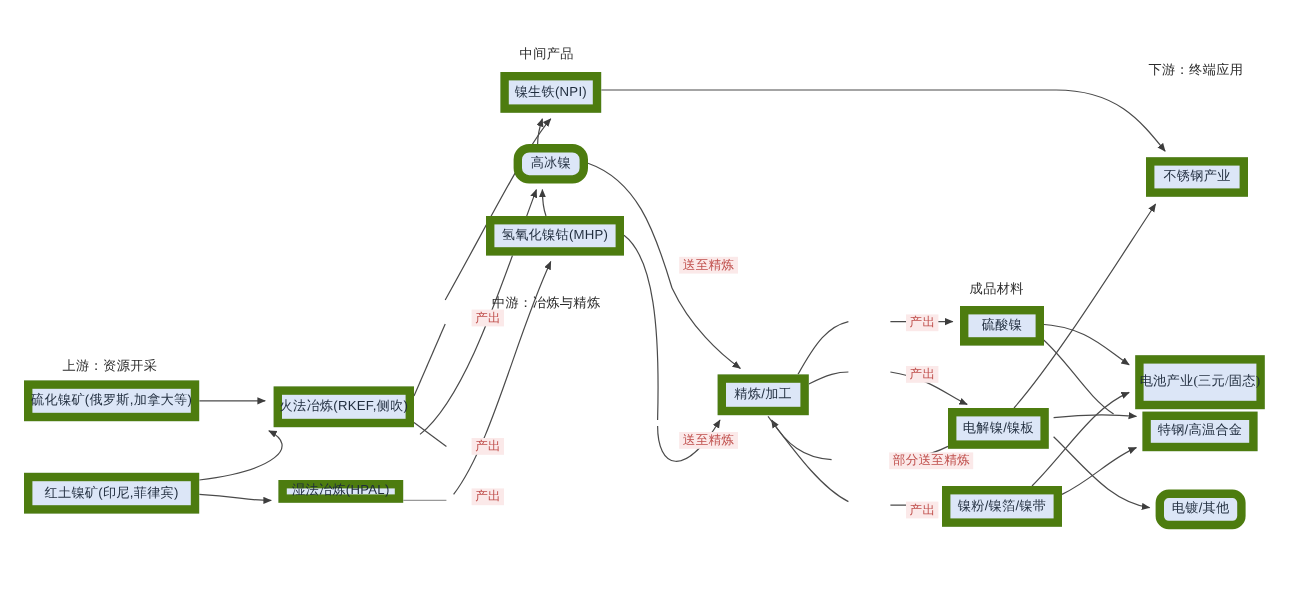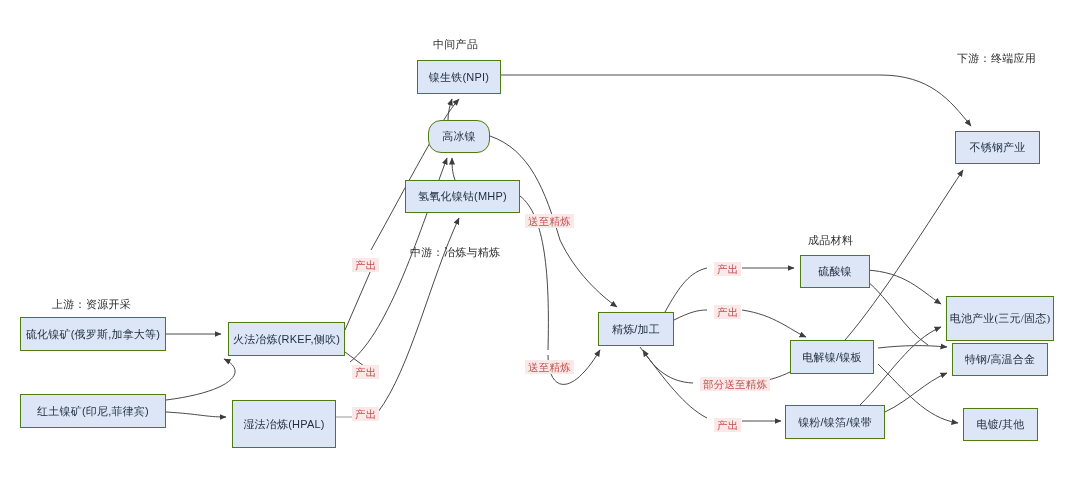--- a/index.html
+++ b/index.html
@@ -22,21 +22,21 @@
     left: 0;
     top: 0;
     width: 1080px;
     height: 500px;
     pointer-events: none;
   }
   .node {
     position: absolute;
     box-sizing: border-box;
     background: #dce6f7;
-    border: 1px solid #4d7c0f;
+    border: 7px solid #4d7c0f;
     color: #1f2c3d;
     font-size: 11px;
     line-height: 1.1;
     display: flex;
     align-items: center;
     justify-content: center;
     text-align: center;
     white-space: nowrap;
     letter-spacing: 0.2px;
   }
@@ -49,20 +49,21 @@
   }
   .edge-label {
     position: absolute;
     font-size: 10.5px;
     color: #c0504d;
     background: #fbe9e9;
     padding: 1px 3px;
     white-space: nowrap;
     letter-spacing: 0.2px;
     line-height: 1.15;
+    margin-left: 41px;
   }
 </style>
 </head>
 <body>
 
 <div id="canvas">
 
   <svg class="edges" viewBox="0 0 1080 500">
     <defs>
       <marker id="ah" markerWidth="8" markerHeight="8" refX="6.5" refY="3" orient="auto" markerUnits="strokeWidth">
@@ -124,32 +125,32 @@
 
   <div class="group-label" style="left:52px; top:297px;">上游：资源开采</div>
   <div class="group-label" style="left:433px; top:37px;">中间产品</div>
   <div class="group-label" style="left:410px; top:245px;">中游：冶炼与精炼</div>
   <div class="group-label" style="left:808px; top:233px;">成品材料</div>
   <div class="group-label" style="left:957px; top:51px;">下游：终端应用</div>
 
   <div class="node" style="left:20px; top:317px; width:146px; height:34px;">硫化镍矿(俄罗斯,加拿大等)</div>
   <div class="node" style="left:20px; top:394px; width:146px; height:34px;">红土镍矿(印尼,菲律宾)</div>
   <div class="node" style="left:228px; top:322px; width:117px; height:34px;">火法冶炼(RKEF,侧吹)</div>
-  <div class="node" style="left:232px; top:400px; width:104px; height:48px;">湿法冶炼(HPAL)</div>
+  <div class="node" style="left:232px; top:400px; width:104px; height:19px;">湿法冶炼(HPAL)</div>
   <div class="node" style="left:417px; top:60px; width:84px; height:34px;">镍生铁(NPI)</div>
   <div class="node" style="left:428px; top:120px; width:62px; height:33px;border-radius:13px;">高冰镍</div>
   <div class="node" style="left:405px; top:180px; width:115px; height:33px;">氢氧化镍钴(MHP)</div>
   <div class="node" style="left:598px; top:312px; width:76px; height:34px;">精炼/加工</div>
   <div class="node" style="left:800px; top:255px; width:70px; height:33px;">硫酸镍</div>
   <div class="node" style="left:790px; top:340px; width:84px; height:34px;">电解镍/镍板</div>
   <div class="node" style="left:785px; top:405px; width:100px; height:34px;">镍粉/镍箔/镍带</div>
   <div class="node" style="left:955px; top:131px; width:85px; height:33px;">不锈钢产业</div>
   <div class="node" style="left:946px; top:296px; width:108px; height:45px;font-family:Liberation Serif, serif;">电池产业(三元/固态)</div>
   <div class="node" style="left:952px; top:343px; width:96px; height:33px;">特钢/高温合金</div>
-  <div class="node" style="left:963px; top:408px; width:75px; height:33px;">电镀/其他</div>
+  <div class="node" style="left:963px; top:408px; width:75px; height:33px;border-radius:11px;">电镀/其他</div>
 
   <div class="edge-label" style="left:352px; top:258px;">产出</div>
   <div class="edge-label" style="left:352px; top:365px;">产出</div>
   <div class="edge-label" style="left:352px; top:407px;">产出</div>
   <div class="edge-label" style="left:525px; top:214px;">送至精炼</div>
   <div class="edge-label" style="left:525px; top:360px;">送至精炼</div>
   <div class="edge-label" style="left:714px; top:262px;">产出</div>
   <div class="edge-label" style="left:714px; top:305px;">产出</div>
   <div class="edge-label" style="left:700px; top:377px;">部分送至精炼</div>
   <div class="edge-label" style="left:714px; top:418px;">产出</div>

